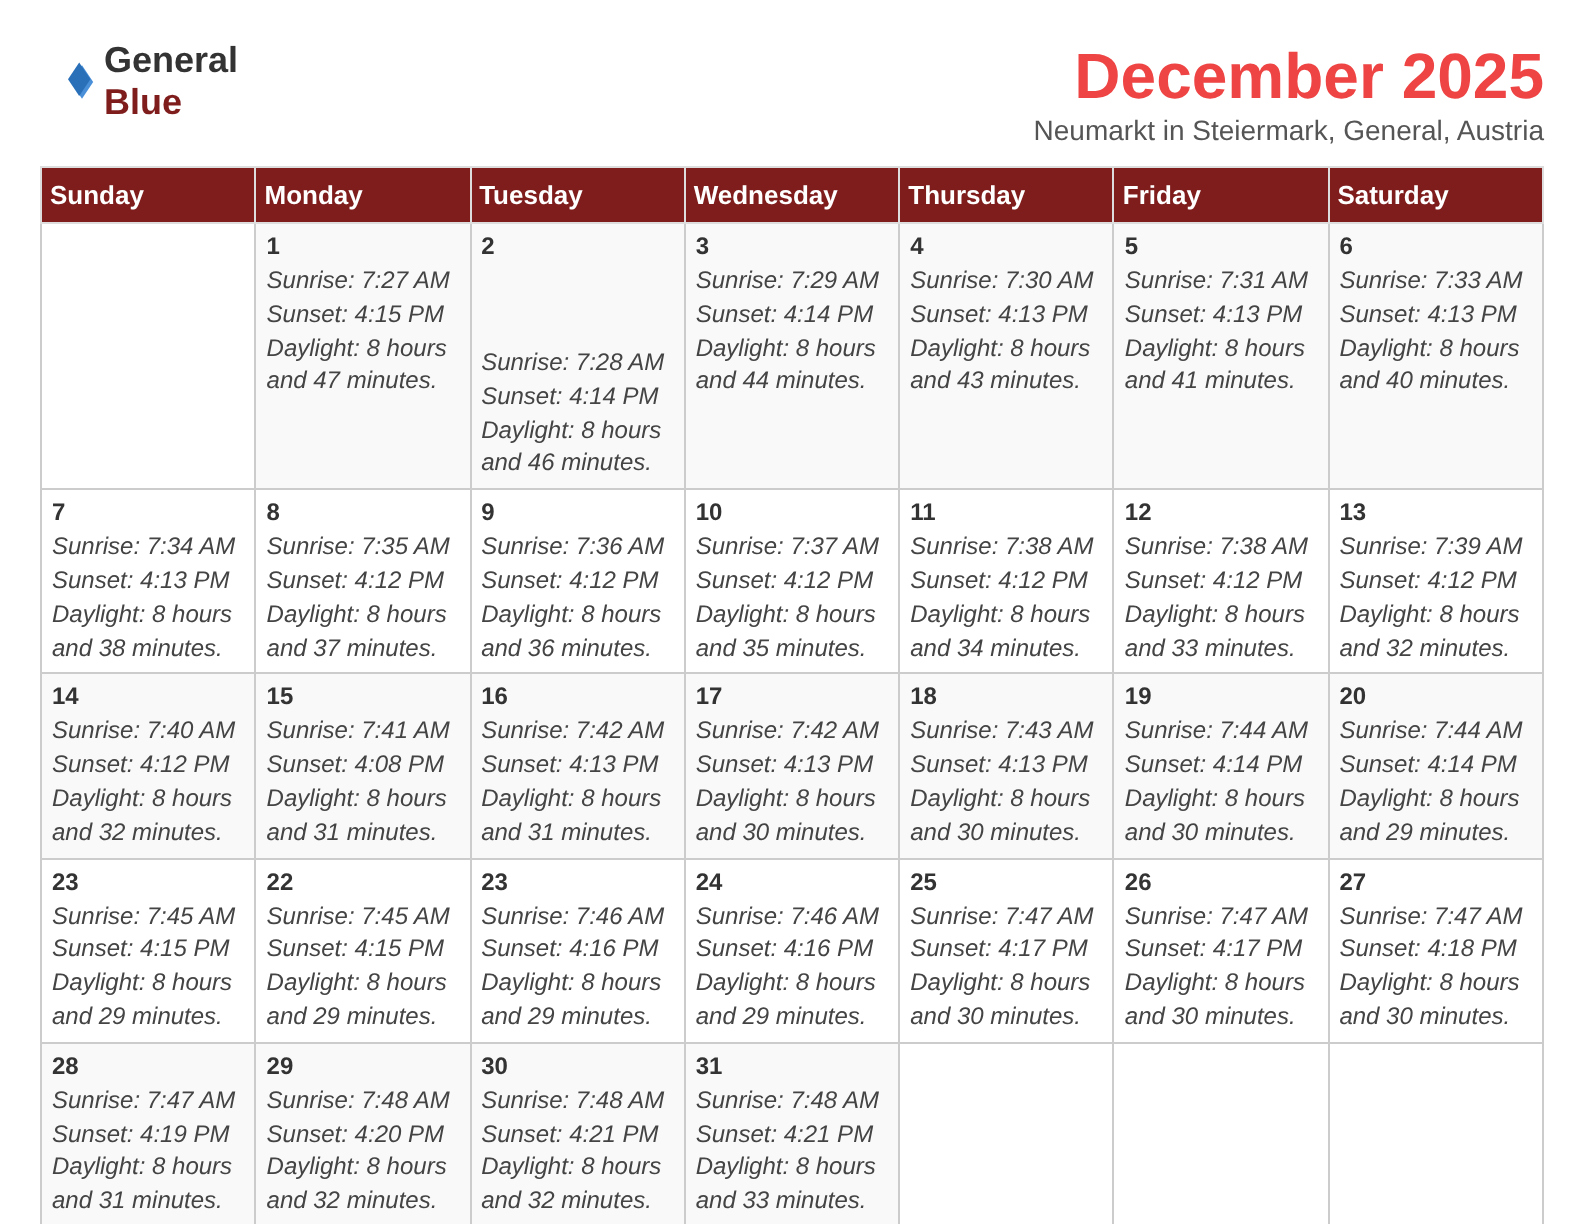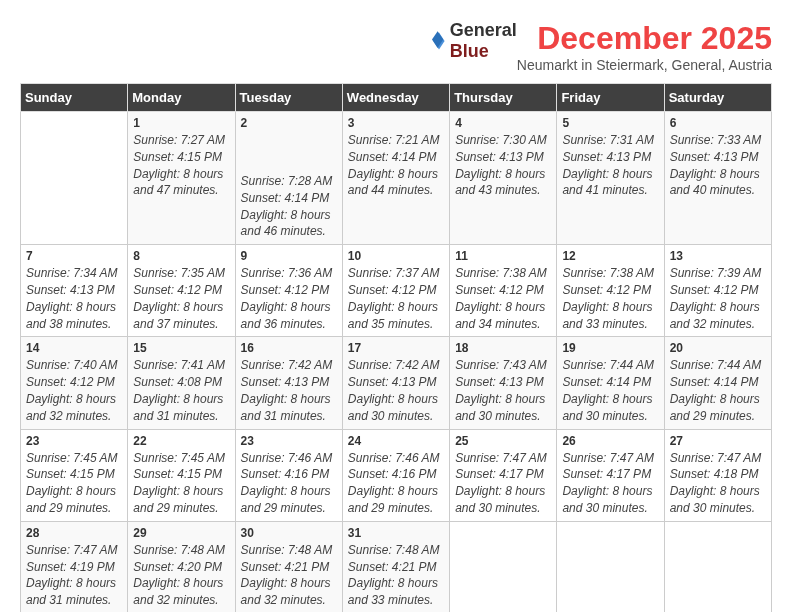--- a/index.html
+++ b/index.html
@@ -5,21 +5,21 @@
     * { box-sizing: border-box; margin: 0; padding: 0; }
     body {
       font-family: Arial, sans-serif;
       background: #fff;
       width: 792px;
       min-height: 612px;
       padding: 20px;
     }
     .header {
       display: flex;
-      justify-content: flex-end;
+      justify-content: space-between;
       align-items: flex-start;
       margin-bottom: 10px;
     }
     .logo {
       display: flex;
       align-items: center;
       gap: 4px;
     }
     .logo-text-general {
       font-size: 18px;
@@ -46,21 +46,21 @@
     .location {
       font-size: 14px;
       color: #555;
     }
     table {
       width: 100%;
       border-collapse: collapse;
       table-layout: fixed;
     }
     thead tr th {
-      background-color: #404040;
+      background-color: #7f1d1d;
       color: #fff;
       padding: 6px 4px;
       text-align: left;
       font-size: 13px;
       border: 1px solid #ddd;
     }
     tbody tr td {
       border: 1px solid #ccc;
       vertical-align: top;
       padding: 4px 5px;
@@ -132,21 +132,21 @@
         </td>
         <td>
           <div class="day-number">2</div>
           <div class="day-info" style="white-space: pre-line; margin-top: 43px;">Sunrise: 7:28 AM
 Sunset: 4:14 PM
 Daylight: 8 hours
 and 46 minutes.</div>
         </td>
         <td>
           <div class="day-number">3</div>
-          <div class="day-info" style="white-space: pre-line;">Sunrise: 7:21 AM
+          <div class="day-info" style="white-space: pre-line;">Sunrise: 7:29 AM
 Sunset: 4:14 PM
 Daylight: 8 hours
 and 44 minutes.</div>
         </td>
         <td>
           <div class="day-number">4</div>
           <div class="day-info" style="white-space: pre-line;">Sunrise: 7:30 AM
 Sunset: 4:13 PM
 Daylight: 8 hours
 and 43 minutes.</div>

